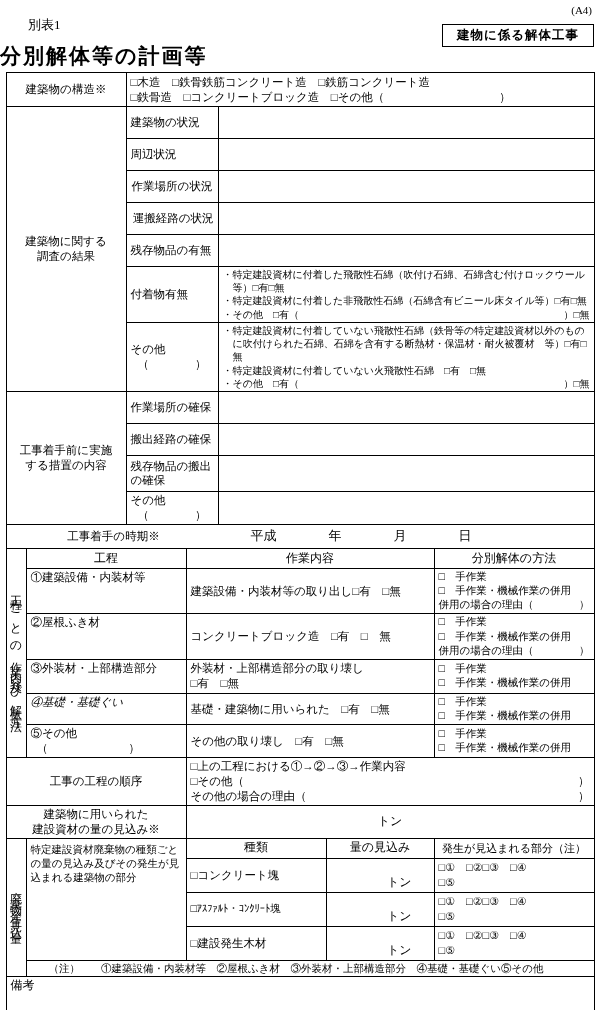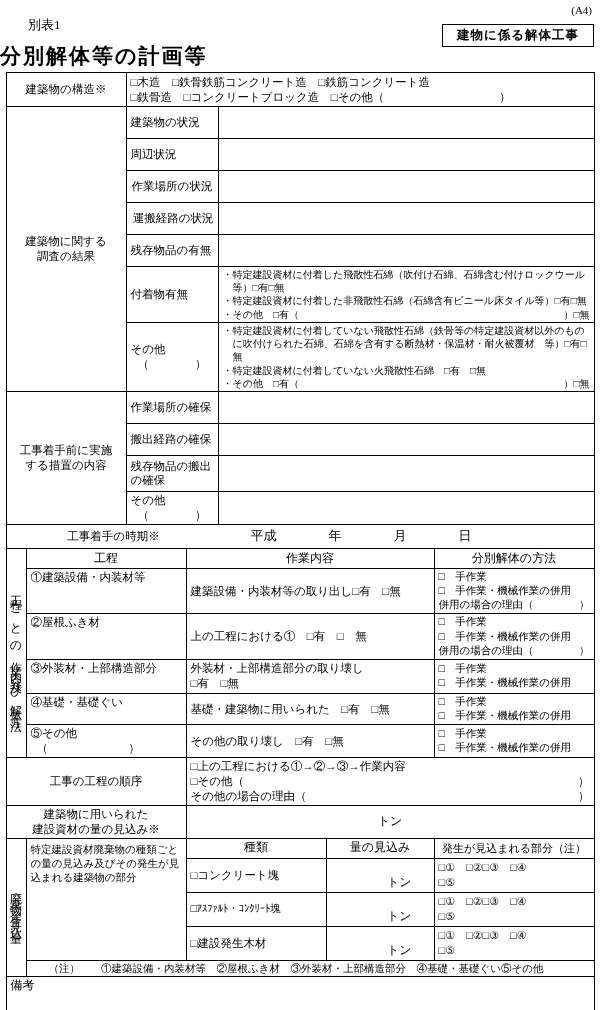--- a/index.html
+++ b/index.html
@@ -29,21 +29,21 @@
   .timing-row{display:flex;align-items:center;}
   .timing-label{width:206px;text-align:center;flex:none;}
   .timing-value{padding-left:34px;font-size:13px;}
   .center{text-align:center;}
   .vmid{vertical-align:middle;}
   .unitcell{vertical-align:bottom;text-align:right;padding-right:22px;font-size:12px;}
   .parts{font-size:11px;line-height:1.35;}
   .notecell{font-size:10.5px;height:16px;padding:1px 22px;}
   .remarkcell{height:34px;font-size:12px;}
   .h32{height:32px;} .h34{height:34px;} .h36{height:36px;} .h40{height:40px;}
-  .h30{height:30px;} .h24{height:24px;} .h44{height:44px;} .h56{height:56px;}
+  .h30{height:30px;font-style:italic;} .h24{height:24px;} .h44{height:44px;} .h56{height:56px;}
 </style>
 </head>
 <body>
 
 <div class="sheet">
 
   <div class="hdr">
     <span class="sheet-label">別表1</span>
     <span class="a4">(A4)</span>
     <div class="worktype">建物に係る解体工事</div>
@@ -170,21 +170,21 @@
         <div>□　手作業</div>
         <div>□　手作業・機械作業の併用</div>
         <div class="flexline" style="padding-left:0;text-indent:0">
           <span>併用の場合の理由（</span>
           <span class="rt">）</span>
         </div>
       </td>
     </tr>
     <tr>
       <td class="h40">②屋根ふき材</td>
-      <td class="vmid">上の工程における①　□有　□　無</td>
+      <td class="vmid">コンクリートブロック造　□有　□　無</td>
       <td class="small">
         <div>□　手作業</div>
         <div>□　手作業・機械作業の併用</div>
         <div class="flexline" style="padding-left:0;text-indent:0">
           <span>併用の場合の理由（</span>
           <span class="rt">）</span>
         </div>
       </td>
     </tr>
     <tr>

